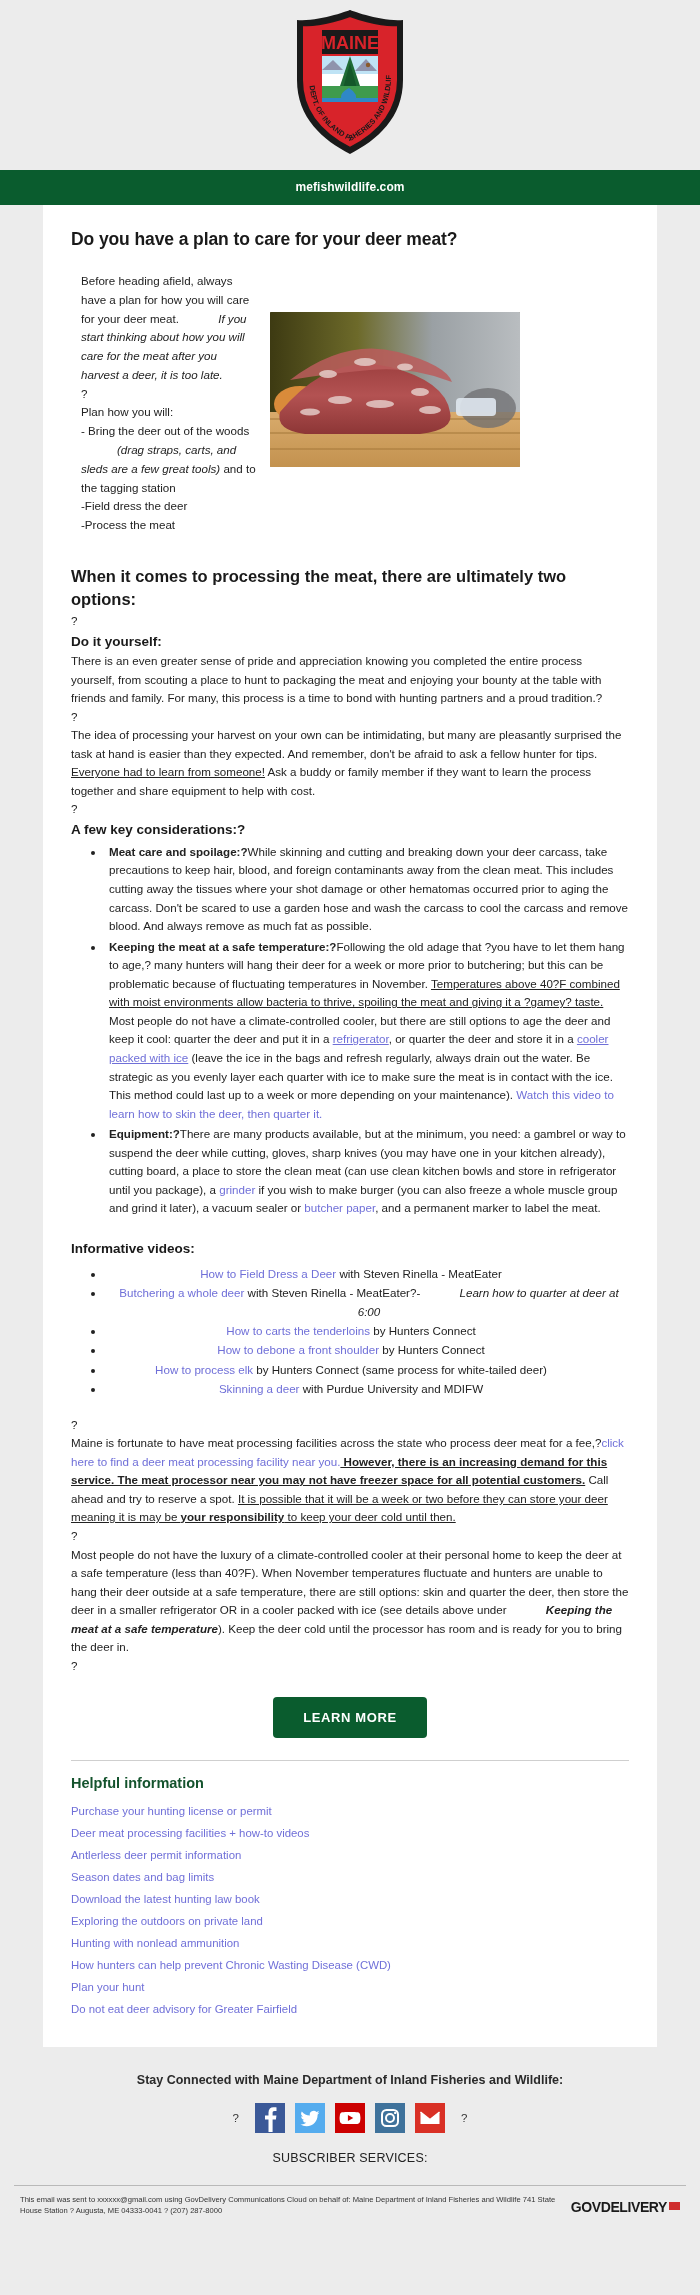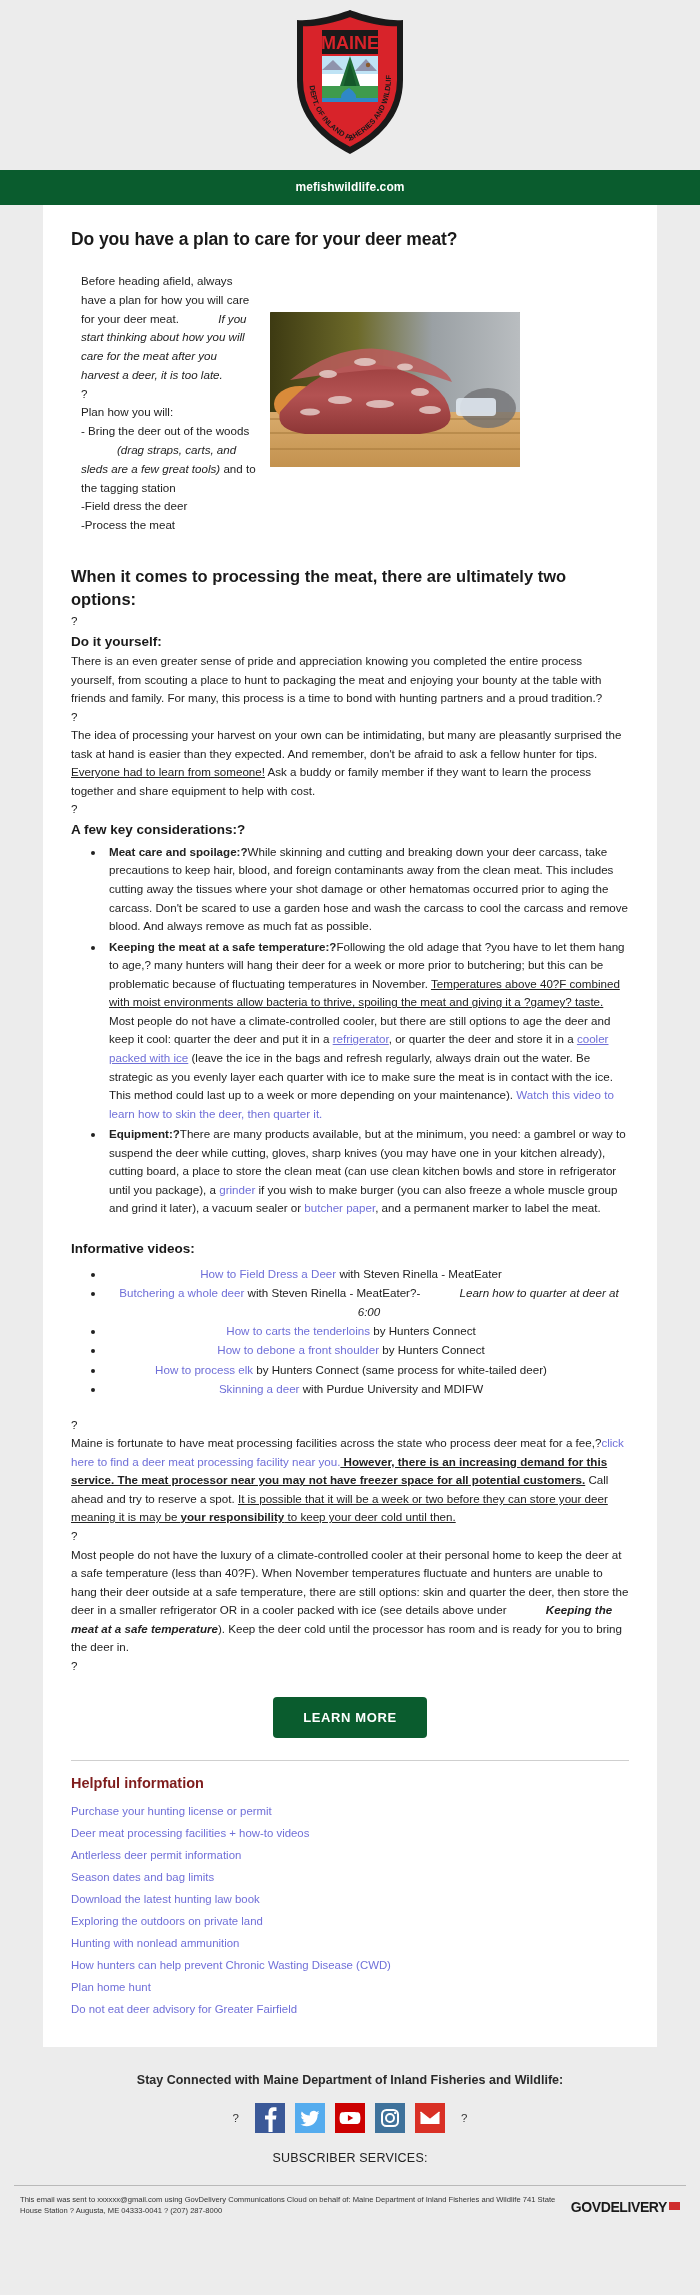--- a/index.html
+++ b/index.html
@@ -80,21 +80,21 @@
   .cta-wrap { text-align:center; margin:22px 0 6px 0; }
   .cta {
     display:inline-block; background:#0a5c2e; color:#fff;
     font-weight:bold; font-size:13px; letter-spacing:.6px;
     padding:13px 30px 13px 30px; border-radius:4px;
     border:0; cursor:pointer; font-family:"Liberation Sans", sans-serif;
   }
 
   hr.rule { border:0; border-top:1px solid #cfcfcf; margin:22px 0 14px 0; }
 
-  h3.helpful { font-size:14.5px; font-weight:bold; margin:0 0 10px 0; color:#7f1d1d; }
+  h3.helpful { font-size:14.5px; font-weight:bold; margin:0 0 10px 0; color:#14532d; }
   ul.helpful { list-style:none; margin:0; padding:0; }
   ul.helpful li { margin:0 0 4px 0; }
   ul.helpful a { color:#6f6fd8; text-decoration:none; font-size:11.4px; }
 
   
   .footer { background:#ececec; padding:20px 0 0 0; }
   .stay {
     text-align:center; font-size:12.5px; font-weight:bold; color:#2a2a2a;
     padding:6px 0 16px 0;
   }
@@ -267,21 +267,21 @@
   <h3 class="helpful">Helpful information</h3>
   <ul class="helpful">
     <li><a href="#">Purchase your hunting license or permit</a></li>
     <li><a href="#">Deer meat processing facilities + how-to videos</a></li>
     <li><a href="#">Antlerless deer permit information</a></li>
     <li><a href="#">Season dates and bag limits</a></li>
     <li><a href="#">Download the latest hunting law book</a></li>
     <li><a href="#">Exploring the outdoors on private land</a></li>
     <li><a href="#">Hunting with nonlead ammunition</a></li>
     <li><a href="#">How hunters can help prevent Chronic Wasting Disease (CWD)</a></li>
-    <li><a href="#">Plan home hunt</a></li>
+    <li><a href="#">Plan your hunt</a></li>
     <li><a href="#">Do not eat deer advisory for Greater Fairfield</a></li>
   </ul>
 
 </div>
 
 <div class="footer">
 
   <div class="stay">Stay Connected with Maine Department of Inland Fisheries and Wildlife:</div>
 
   <div class="social-row">

